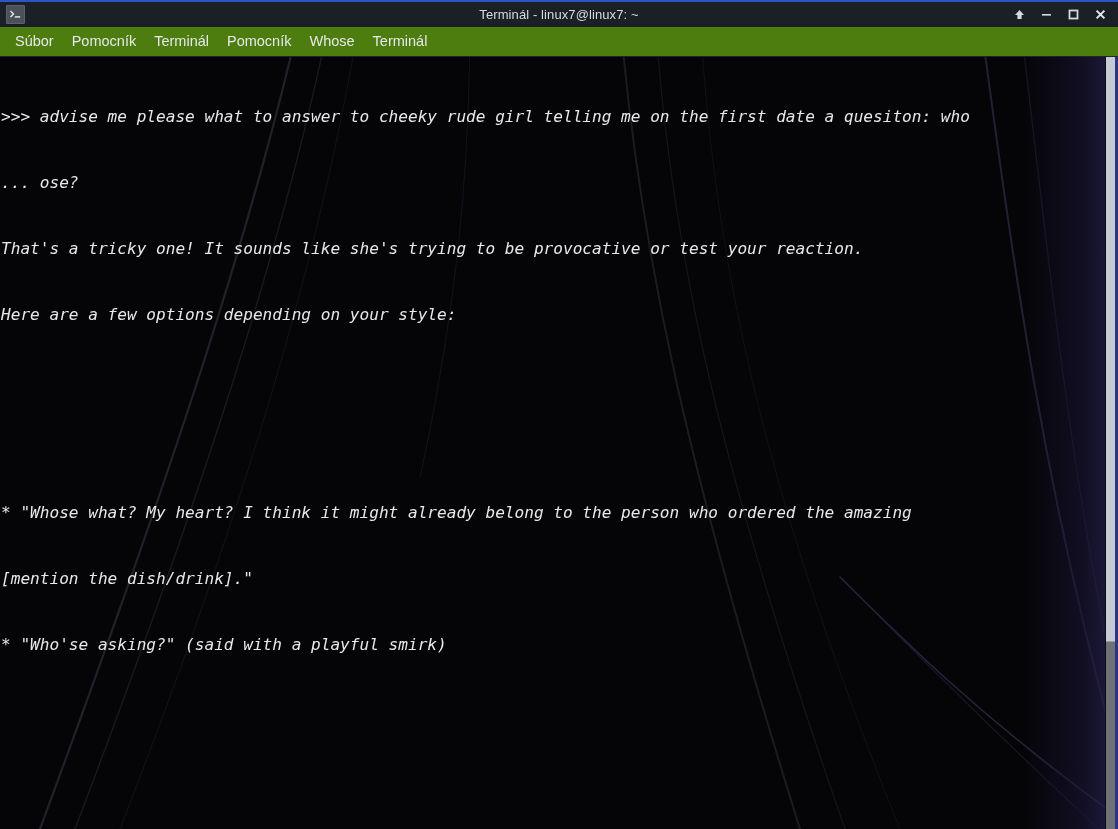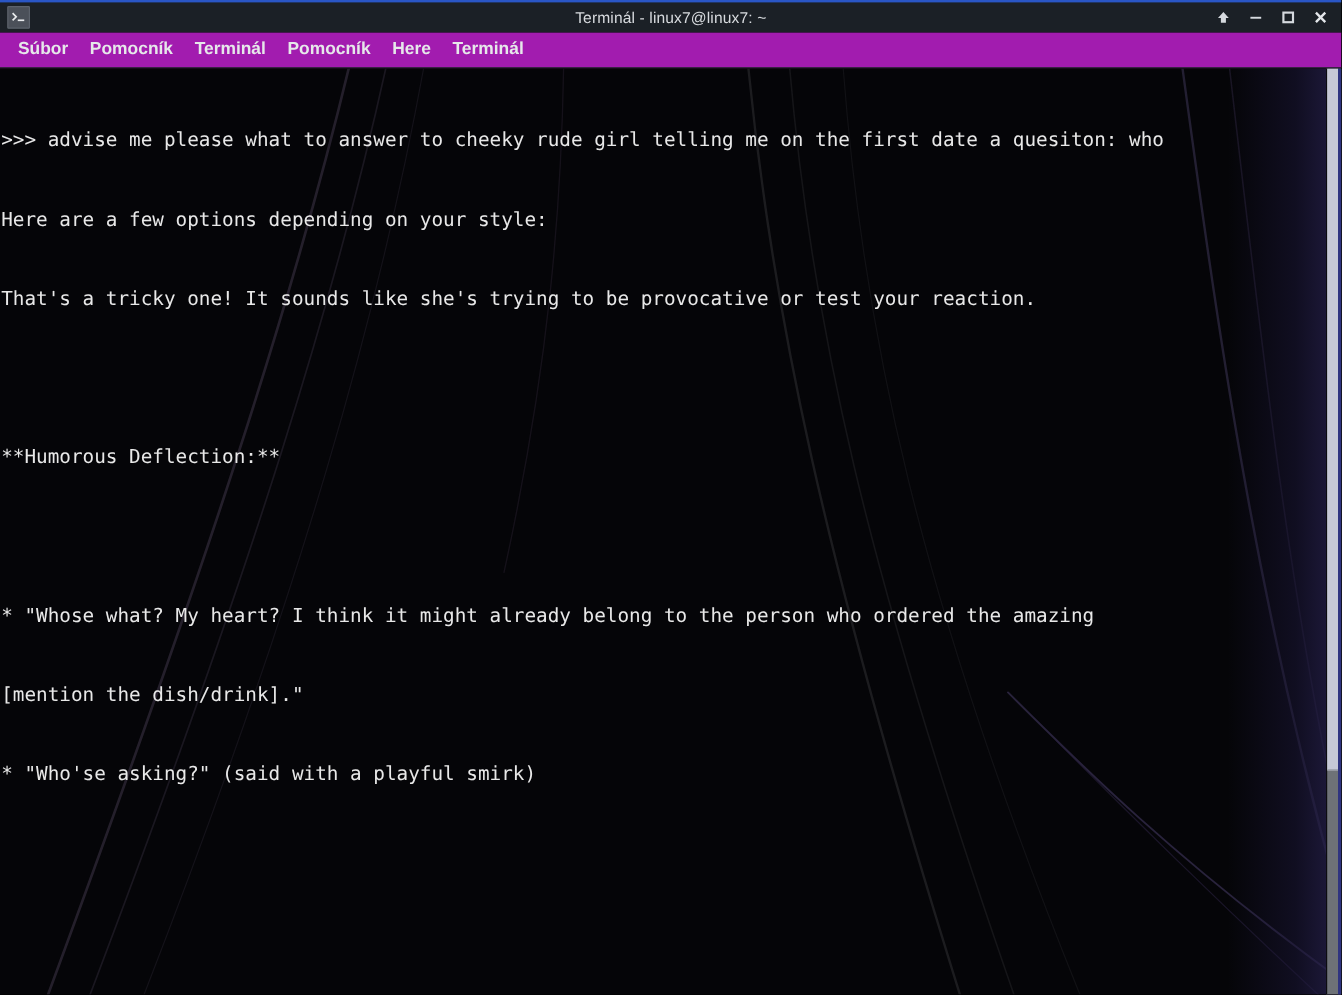--- a/index.html
+++ b/index.html
@@ -90,20 +90,21 @@
     white-space: nowrap;
   }
 
   
   .termwrap {
     position: relative;
     flex: 1 1 auto;
     min-height: 0;
     background: #050508;
     overflow: hidden;
+    font-style: italic;
   }
   
   .wallpaper {
     position: absolute;
     inset: 0;
     overflow: hidden;
     pointer-events: none;
   }
   .wallpaper svg { position: absolute; top: 0; left: 0; }
 
@@ -182,26 +183,26 @@
         </svg>
       </div>
       <div class="winbtn">
         <svg width="13" height="13" viewBox="0 0 13 13" aria-hidden="true">
           <path d="M2.6 2.6 L10.4 10.4 M10.4 2.6 L2.6 10.4" stroke="#e3e6ea" stroke-width="2" fill="none"></path>
         </svg>
       </div>
     </div>
   </div>
 
-  <div class="menubar" style="background: #a21caf; font-weight: bold;">
+  <div class="menubar" style="background: #4d7c0f;">
     <div class="menuitem">Súbor</div>
     <div class="menuitem">Pomocník</div>
     <div class="menuitem">Terminál</div>
     <div class="menuitem">Pomocník</div>
-    <div class="menuitem">Here</div>
+    <div class="menuitem">Whose</div>
     <div class="menuitem">Terminál</div>
   </div>
 
   <div class="termwrap" style="background: rgb(5, 5, 8);">
 
     <div class="wallpaper">
       <svg width="1118" height="772" viewBox="0 0 1118 772" aria-hidden="true">
         <g fill="none" stroke-linecap="round">
           <path d="M300 -40 C 250 180, 170 420, 40 772" stroke="#2a2431" stroke-width="2.2" opacity="0.85"></path>
           <path d="M330 -40 C 285 180, 205 430, 75 772" stroke="#241f2b" stroke-width="1.4" opacity="0.7"></path>
@@ -215,24 +216,24 @@
           <path d="M880 560 C 940 620, 1010 690, 1118 790" stroke="#281f3e" stroke-width="1.1" opacity="0.6"></path>
           <path d="M470 -40 C 470 120, 455 260, 420 420" stroke="#2a2230" stroke-width="1.1" opacity="0.45"></path>
         </g>
       </svg>
     </div>
 
     <div class="rightglow"></div>
 
     <div class="screen" style="color: rgb(232, 232, 232);">
       <div class="line">&gt;&gt;&gt; advise me please what to answer to cheeky rude girl telling me on the first date a quesiton: who</div>
+      <div class="line">... ose?</div>
+      <div class="line">That's a tricky one! It sounds like she's trying to be provocative or test your reaction.</div>
       <div class="line">Here are a few options depending on your style:</div>
-      <div class="line">That's a tricky one! It sounds like she's trying to be provocative or test your reaction.</div>
       <div class="line"></div>
-      <div class="line">**Humorous Deflection:**</div>
       <div class="line"></div>
       <div class="line">* "Whose what? My heart? I think it might already belong to the person who ordered the amazing</div>
       <div class="line">[mention the dish/drink]."</div>
       <div class="line">* "Who'se asking?" (said with a playful smirk)</div>
       <div class="line"></div>
       
       
       
       
       

